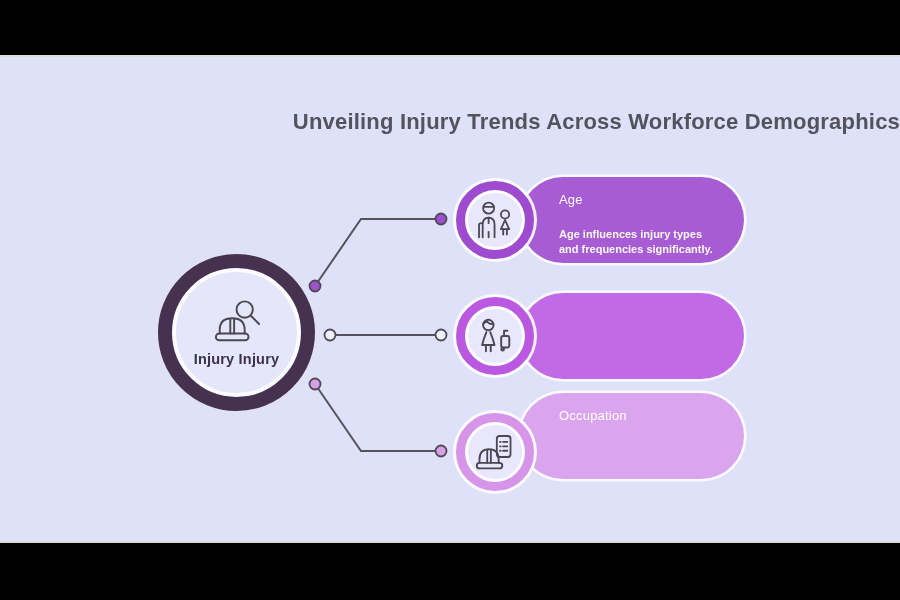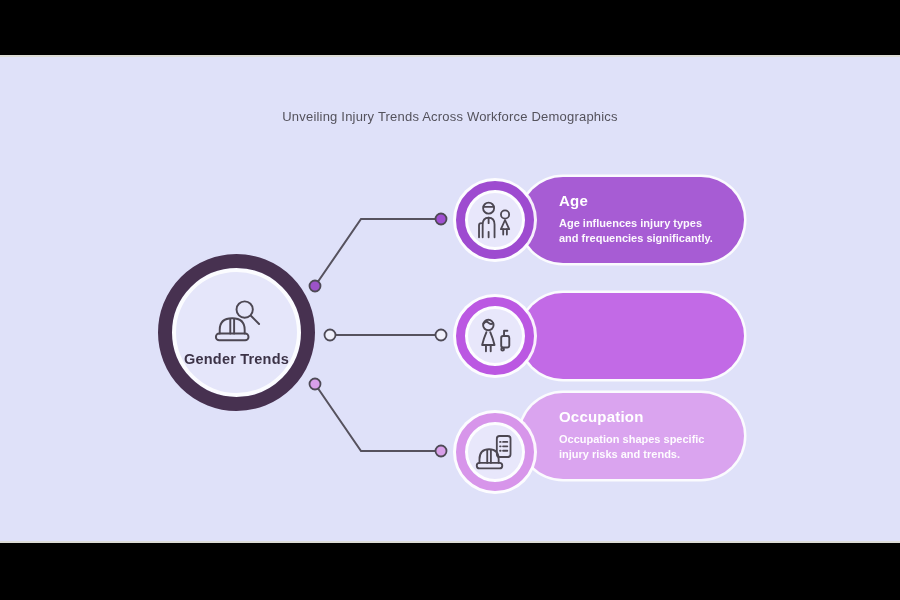--- a/index.html
+++ b/index.html
@@ -8,21 +8,21 @@
 
   .frame {
     position: absolute; left: 0; top: 55px; width: 900px; height: 488px;
     background: #dfe1f9;
     border-top: 2px solid #dddcd6;
     border-bottom: 2px solid #dddcd6;
   }
 
   .page-title {
     position: absolute; left: 0; top: 52px; width: 100%;
-    text-align: center; font-size: 13px; font-weight: normal;
+    text-align: right; font-size: 22px; font-weight: bold;
     color: #54525c; letter-spacing: 0.2px;
   }
 
   svg.connectors { position: absolute; left: 0; top: 0; width: 900px; height: 488px; z-index: 1; }
 
   
   .center-circle {
     position: absolute; left: 158px; top: 197px; width: 157px; height: 157px;
     border-radius: 50%;
     border: 14px solid #473150;
@@ -37,22 +37,22 @@
   }
 
   
   .pill {
     position: absolute; left: 520px; width: 224px; height: 86px;
     border-radius: 43px;
     box-shadow: 0 0 0 2.5px rgba(255,255,255,0.85);
     padding: 15px 20px 0 39px;
     z-index: 1;
   }
-  .pill-title { font-size: 15px; font-weight: bold; color: #ffffff; letter-spacing: 0.2px; }
-  .pill-desc  { margin-top: 7px; font-size: 11px; font-weight: bold; line-height: 1.35;
+  .pill-title { font-size: 13px; font-weight: normal; color: #ffffff; letter-spacing: 0.2px; }
+  .pill-desc  { margin-top: 20px; font-size: 11px; font-weight: bold; line-height: 1.35;
                 color: rgba(255,255,255,0.96); max-width: 172px; }
 
   .node-circle {
     position: absolute; left: 456px; width: 78px; height: 78px;
     border-radius: 50%;
     background: #e8e7fb;
     display: flex; align-items: center; justify-content: center;
     z-index: 2;
   }
   .pill-age        { top: 120px; background: #a75cd4; }
@@ -94,21 +94,21 @@
   <div class="center-circle">
     <svg width="58" height="48" viewBox="0 0 60 50">
       <g class="icon-stroke">
         <circle cx="38" cy="11" r="8.5"></circle>
         <path d="M44.5 17.5 L53 26"></path>
         <path d="M12 36 L12 32 Q12 20 25 20 Q38 20 38 32 L38 36"></path>
         <path d="M23 21 L23 36 M27 21 L27 36"></path>
         <rect x="8" y="36" width="34" height="7" rx="3.5"></rect>
       </g>
     </svg>
-    <div class="center-label">Gender Trends</div>
+    <div class="center-label">Injury Injury</div>
   </div>
 
   <div class="pill pill-age">
     <div class="pill-title">Age</div>
     <div class="pill-desc">Age influences injury types and frequencies significantly.</div>
   </div>
   <div class="node-circle ring-age">
     <svg width="42" height="40" viewBox="0 0 46 42">
       <g class="icon-stroke">
         <circle cx="16" cy="8" r="6"></circle>
@@ -135,21 +135,20 @@
         <path d="M11.5 30.5 L11.5 37 M16.5 30.5 L16.5 37"></path>
         <rect x="27.5" y="21" width="8.5" height="12" rx="2"></rect>
         <path d="M30.5 21 L30.5 15.5 L34 15.5"></path>
         <circle cx="29" cy="34.8" r="1.4"></circle>
       </g>
     </svg>
   </div>
 
   <div class="pill pill-occupation">
     <div class="pill-title">Occupation</div>
-    <div class="pill-desc">Occupation shapes specific injury risks and trends.</div>
   </div>
   <div class="node-circle ring-occupation">
     <svg width="42" height="40" viewBox="0 0 46 42">
       <g class="icon-stroke">
         <rect x="25" y="3.5" width="15" height="23" rx="3"></rect>
         <path d="M28.5 10 L29.2 10 M31.8 10 L36.5 10"></path>
         <path d="M28.5 14.8 L29.2 14.8 M31.8 14.8 L36.5 14.8"></path>
         <path d="M28.5 19.6 L29.2 19.6 M31.8 19.6 L36.5 19.6"></path>
         <path d="M6 33 L6 29 Q6 18 16.5 18 Q27 18 27 29 L27 33"></path>
         <path d="M14.5 19 L14.5 33 M18.5 19 L18.5 33"></path>

